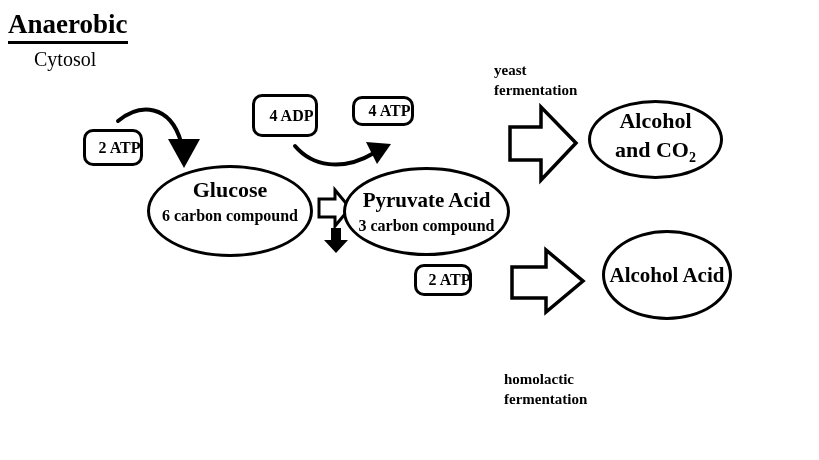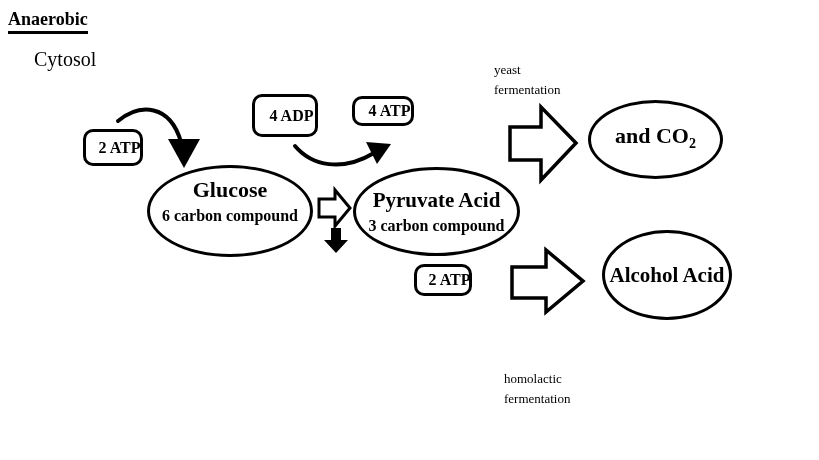--- a/index.html
+++ b/index.html
@@ -6,21 +6,21 @@
   body { background:#ffffff; }
   .canvas {
     position:relative; width:819px; height:460px; background:#ffffff;
     font-family:"Liberation Serif","DejaVu Serif",serif; color:#000;
     overflow:hidden;
   }
   .arrows { position:absolute; left:0; top:0; z-index:1; }
 
   .title {
     position:absolute; left:8px; top:10px; z-index:2;
-    font-size:18px; font-weight:bold; display:inline-block;
+    font-size:27px; font-weight:bold; display:inline-block;
     border-bottom:3px solid #000; padding-bottom:1px; line-height:1.1;
   }
   .subtitle {
     position:absolute; left:34px; top:48px; z-index:2;
     font-size:20px; line-height:1.1;
   }
 
   .badge {
     position:absolute; z-index:2; background:#fff;
     border:3px solid #000; border-radius:10px;
@@ -32,31 +32,31 @@
   .badge-atp-yield{ left:352px; top:96px;  width:62px; height:30px; }
   .badge-atp-net  { left:414px; top:264px; width:58px; height:32px; }
 
   .node {
     position:absolute; z-index:2; background:#fff;
     border:3.5px solid #000; border-radius:50%;
     display:flex; flex-direction:column; align-items:center; justify-content:center;
     text-align:center; font-weight:bold; white-space:nowrap;
   }
   .node-glucose  { left:147px; top:165px; width:166px; height:92px; padding-bottom:20px; }
-  .node-pyruvate { left:353px; top:167px; width:167px; height:89px; }
+  .node-pyruvate { left:343px; top:167px; width:167px; height:89px; }
   .node-alcohol  { left:588px; top:100px; width:135px; height:79px; }
   .node-lactic   { left:602px; top:230px; width:130px; height:90px; }
   .node-name  { font-size:22px; line-height:26px; }
   .node-name-sm { font-size:21px; line-height:26px; }
   .node-desc  { font-size:16px; line-height:20px; margin-top:3px; }
   .node-line  { font-size:22px; line-height:29px; }
   .node-line sub { font-size:14px; }
 
   .lbl {
-    position:absolute; z-index:2; font-size:13px; font-weight:normal;
+    position:absolute; z-index:2; font-size:15px; font-weight:bold;
     line-height:20px; white-space:nowrap;
   }
   .lbl-yeast      { left:494px; top:60px;  }
   .lbl-homolactic { left:504px; top:321px;margin-top:48px; }
   .lbl-oxidation  { left:301px; top:254px; }
 </style>
 </head>
 <body>
 
 <div class="canvas">
@@ -104,20 +104,21 @@
     <div class="node-name">Glucose</div>
     <div class="node-desc">6 carbon compound</div>
   </div>
 
   <div class="node node-pyruvate">
     <div class="node-name-sm">Pyruvate Acid</div>
     <div class="node-desc">3 carbon compound</div>
   </div>
 
   <div class="node node-alcohol">
+    <div class="node-line">Alcohol</div>
     <div class="node-line"><span>and CO</span><sub>2</sub></div>
   </div>
 
   <div class="node node-lactic">
     <div class="node-name-sm">Alcohol Acid</div>
   </div>
 
   <div class="lbl lbl-yeast">
     <div>yeast</div>
     <div>fermentation</div>

